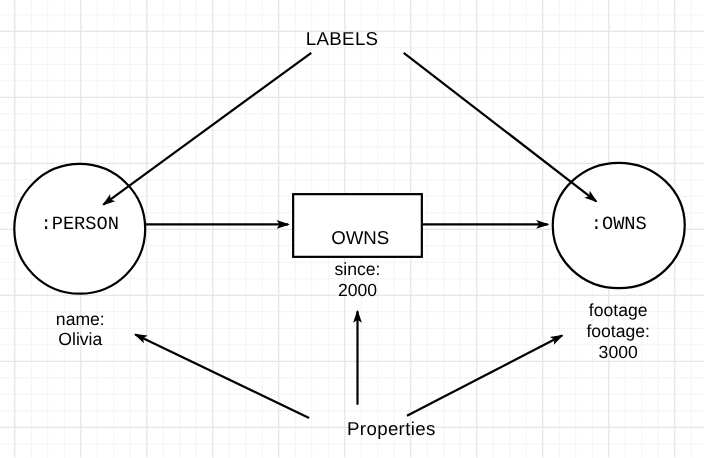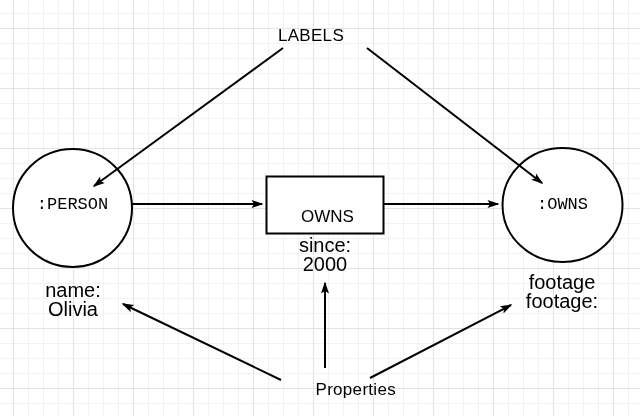--- a/index.html
+++ b/index.html
@@ -22,21 +22,21 @@
     background-position: 13px 28px;
   }
   svg.shapes { position: absolute; left: 0; top: 0; width: 640px; height: 416px; }
   .shape { fill: var(--shape-fill, #ffffff); stroke: var(--stroke, #000000); stroke-width: 2; }
   .edge  { stroke: var(--stroke, #000000); stroke-width: 2; fill: none; }
   .arrowhead-fill { fill: var(--stroke, #000000); stroke: none; }
   .txt {
     position: absolute;
     color: var(--text, #000000);
     text-align: center;
-    font-size: 20px;
+    font-size: 16px;
     line-height: 19px;
     white-space: nowrap;
   }
   .annotation { font-size: 17px; letter-spacing: 0.3px; }
   .node-label { font-size: 17px; font-family: Liberation Mono, monospace; }
   .rel-label {
     display: flex; align-items: center; justify-content: center;
     font-size: 17px;
   }
 </style>
@@ -83,15 +83,16 @@
   </div>
 
   <div class="txt" style="left:23px; top:281px; width:100px;">
     <div>name:</div>
     <div>Olivia</div>
   </div>
 
   <div class="txt" style="left:512px; top:273px; width:100px;">
     <div>footage</div>
     <div>footage:</div>
+    <div>3000</div>
   </div>
 
 </div>
 
 </body></html>

